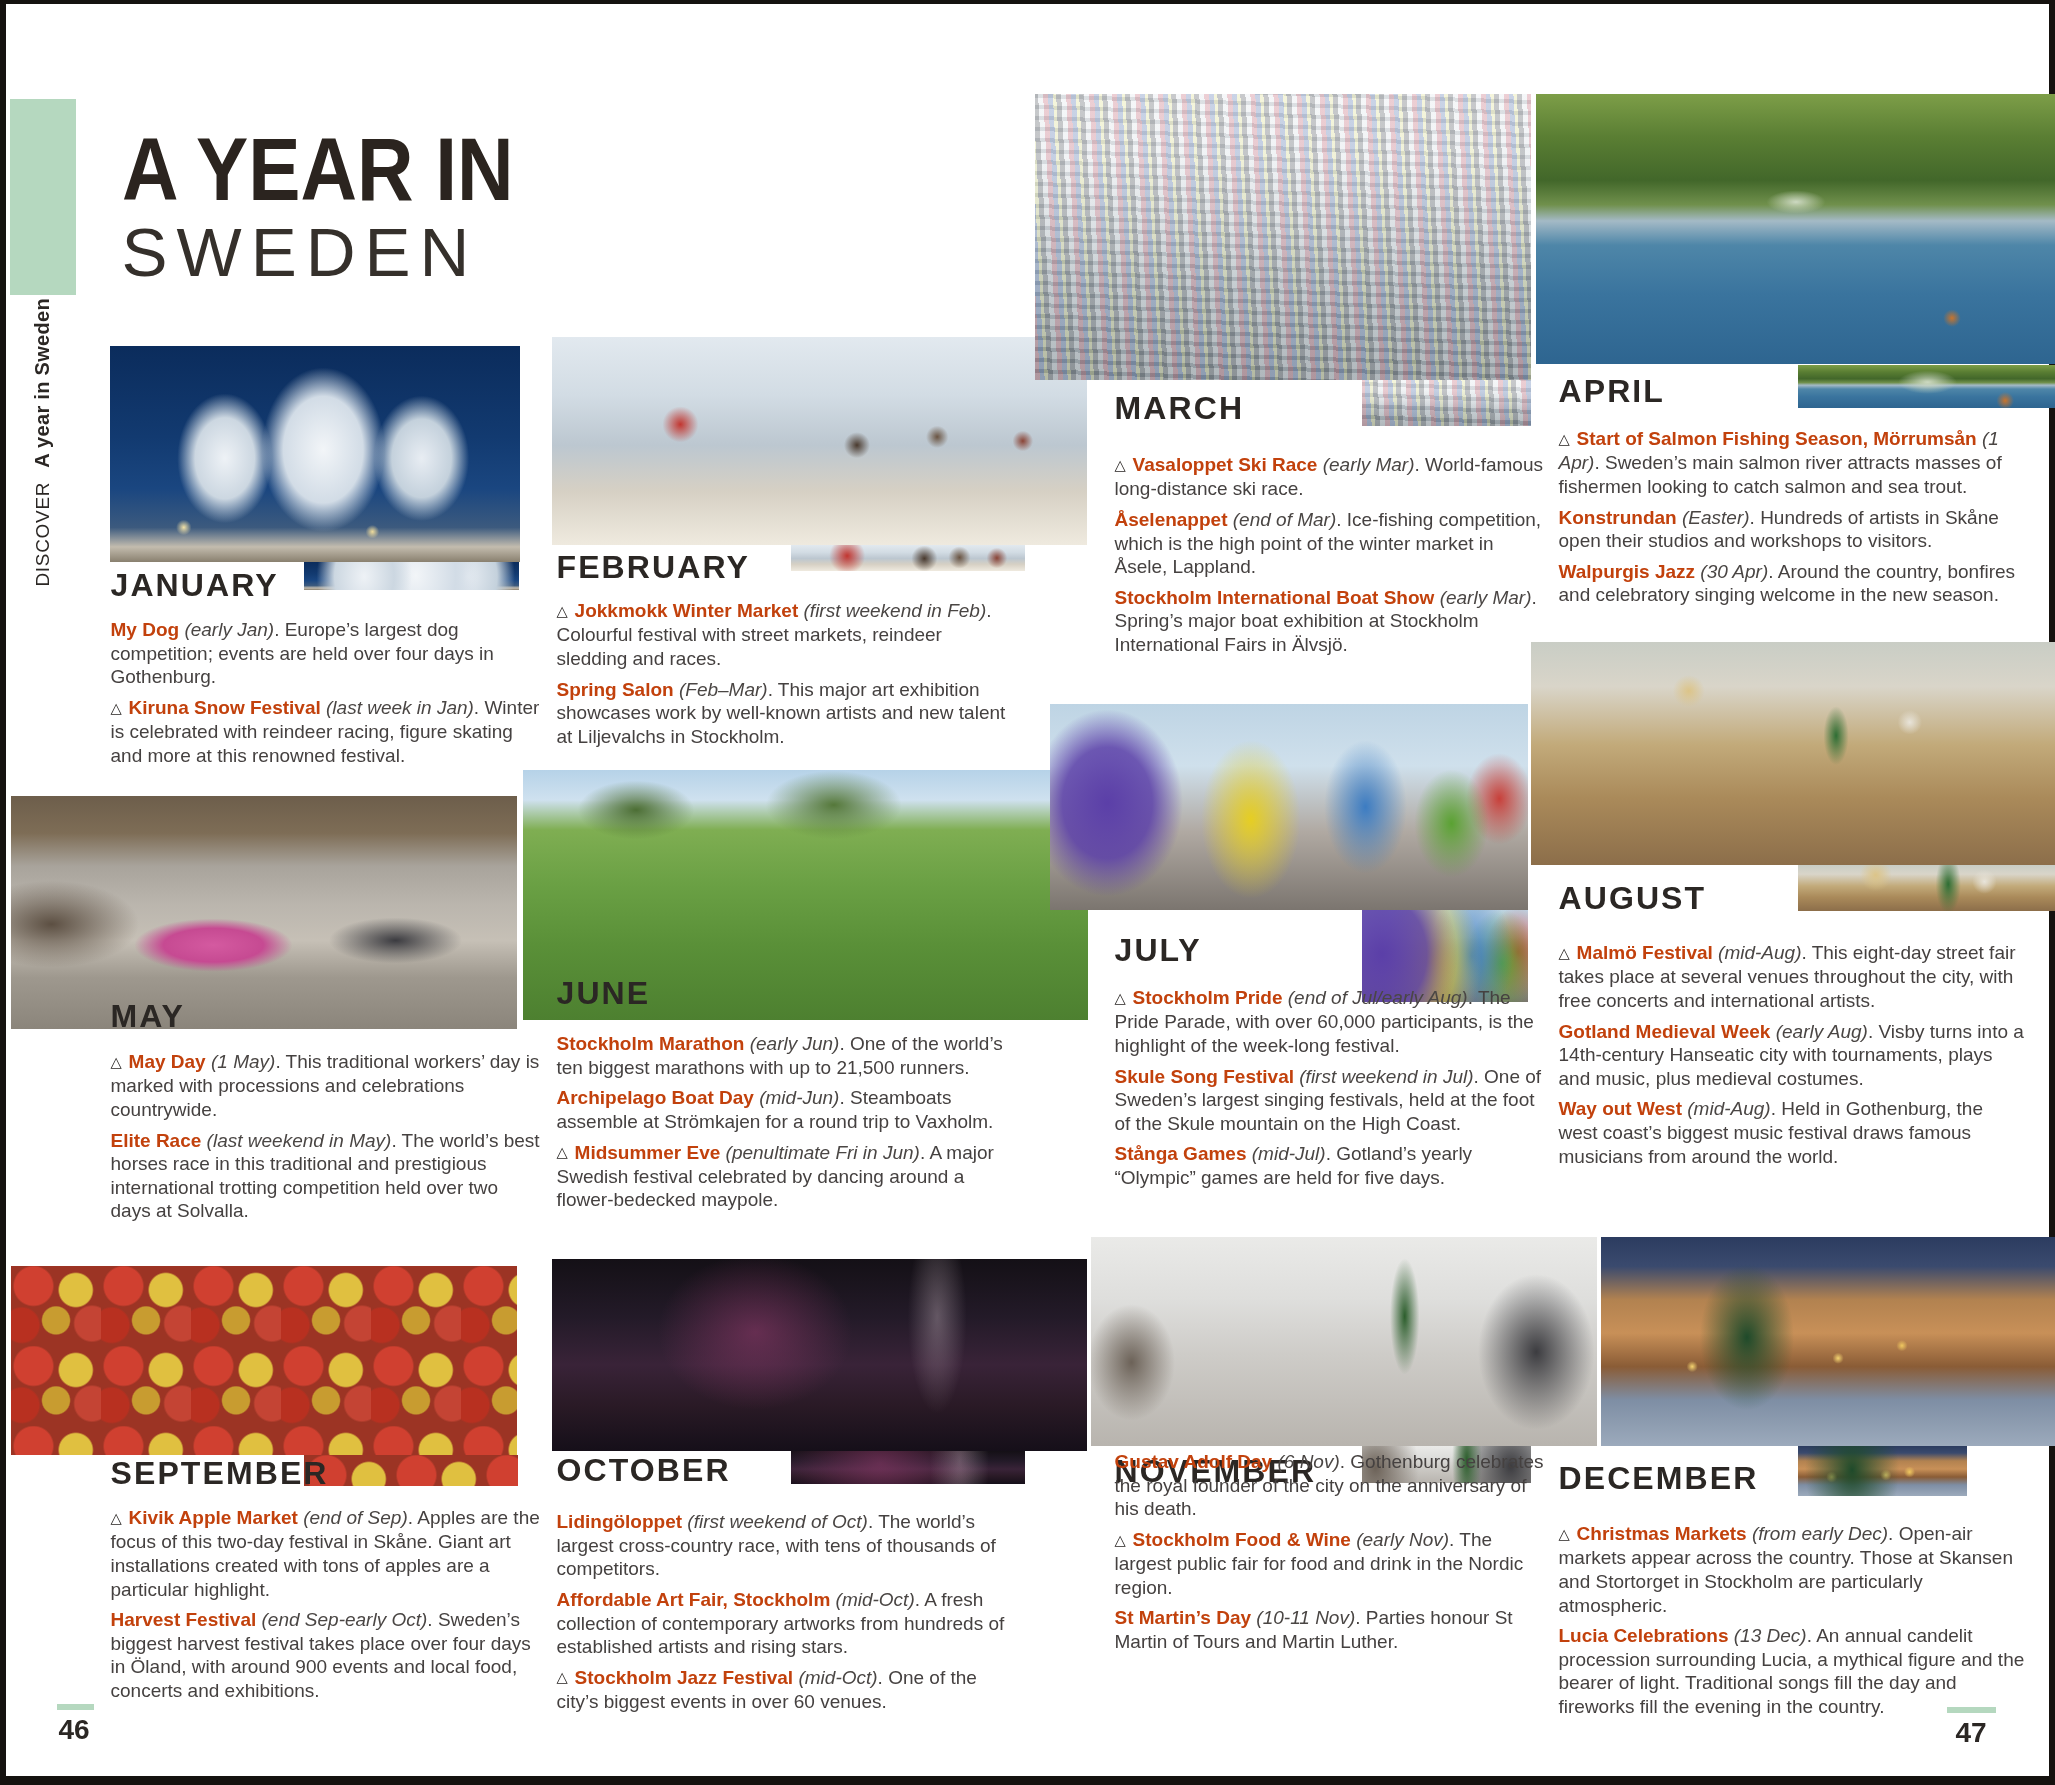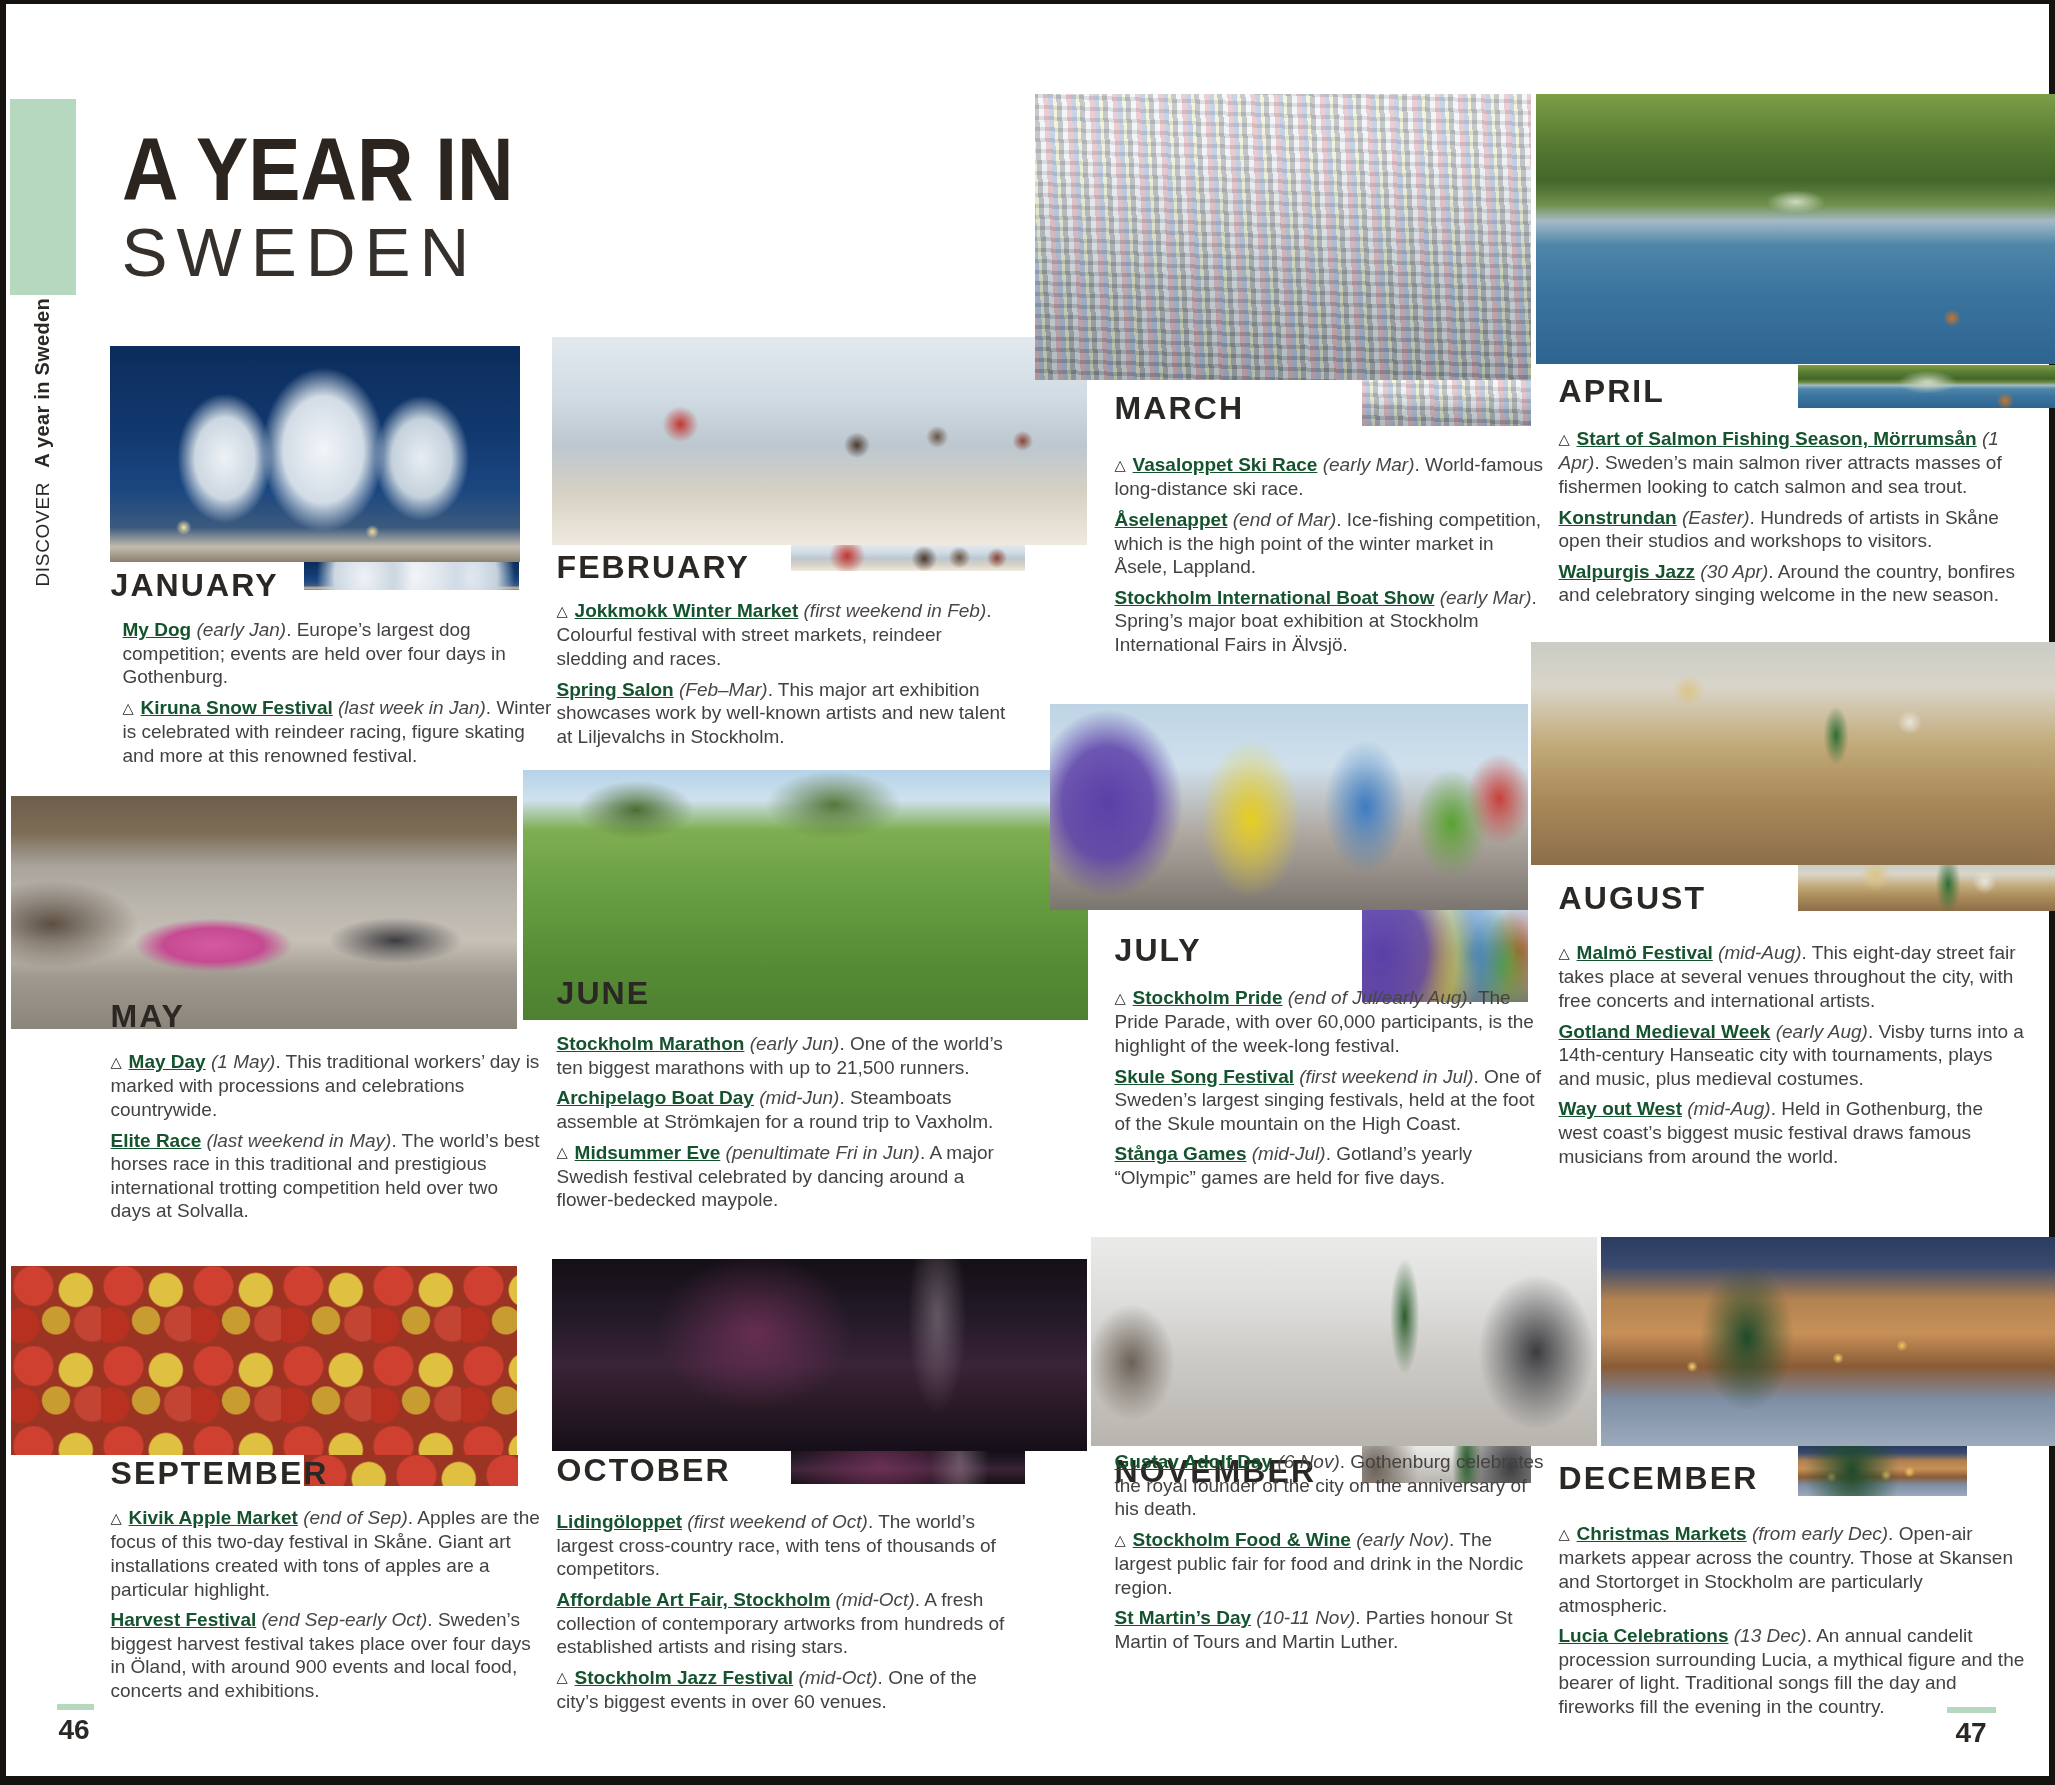--- a/index.html
+++ b/index.html
@@ -16,21 +16,21 @@
   .main-title{position:absolute;left:116px;top:123px;color:#2b241f;}
   .mt1{font-size:89px;font-weight:700;line-height:85px;letter-spacing:0px;
        transform:scaleX(.88);transform-origin:0 0;white-space:nowrap;}
   .mt2{font-size:69px;font-weight:200;line-height:82px;letter-spacing:9px;
        color:#35302b;white-space:nowrap;}
 
   .photo{position:absolute;}
   .month-title{position:absolute;font-size:32px;letter-spacing:2.1px;color:#2b2724;white-space:nowrap;font-weight:bold;}
   .events{position:absolute;}
   .event{margin:0 0 7px 0;font-size:19px;line-height:23.6px;color:#454140;}
-  .event strong{color:#14532d;font-weight:700;text-decoration:underline;}
+  .event strong{color:#c2410c;font-weight:700;}
   .event em{font-style:italic;color:#4a4644;}
   .tri{font-size:14.6px;color:#262220;margin-right:2.8px;vertical-align:1.4px;}
 
   .pagenum{position:absolute;font-size:28px;font-weight:700;color:#2b2724;}
   .pagedash{position:absolute;height:6.2px;}
 
   
   .ph-january{background:
     radial-gradient(ellipse 66px 90px at 28% 52%,#eef2f6 0%,#ccd7e1 45%,rgba(200,212,224,0) 72%),
     radial-gradient(ellipse 83px 111px at 52% 48%,#f2f5f8 0%,#d2dce6 48%,rgba(205,216,226,0) 74%),
@@ -110,21 +110,21 @@
 
     <div class="main-title">
       <div class="mt1">A YEAR IN</div>
       <div class="mt2">SWEDEN</div>
     </div>
 
     <div id="months">
         <div class="photo ph-january" style="left: 104px; top: 342px; width: 410px; height: 216px;"></div>
         <div class="photo ph-january" style="left: 298px; top: 558px; width: 215px; height: 28px;"></div>
         <div class="month-title" style="left: 105px; top: 563px;">JANUARY</div>
-        <div class="events" style="left: 105px; top: 614px; width: 431px; margin-left: 12px;">
+        <div class="events" style="left: 105px; top: 614px; width: 431px;">
           <p class="event"><strong>My Dog</strong> <em>(early Jan)</em>. Europe’s largest dog competition; events are held over four days in Gothenburg.</p>
           <p class="event"><span class="tri">△ </span><strong>Kiruna Snow Festival</strong> <em>(last week in Jan)</em>. Winter is celebrated with reindeer racing, figure skating and more at this renowned festival.</p>
         </div>
         <div class="photo ph-february" style="left: 546px; top: 333px; width: 535px; height: 208px;"></div>
         <div class="photo ph-february" style="left: 785px; top: 541px; width: 234px; height: 26px;"></div>
         <div class="month-title" style="left: 551px; top: 545px;">FEBRUARY</div>
         <div class="events" style="left: 551px; top: 595px; width: 449px;">
           <p class="event"><span class="tri">△ </span><strong>Jokkmokk Winter Market</strong> <em>(first weekend in Feb)</em>. Colourful festival with street markets, reindeer sledding and races.</p>
           <p class="event"><strong>Spring Salon</strong> <em>(Feb–Mar)</em>. This major art exhibition showcases work by well-known artists and new talent at Liljevalchs in Stockholm.</p>
         </div>

